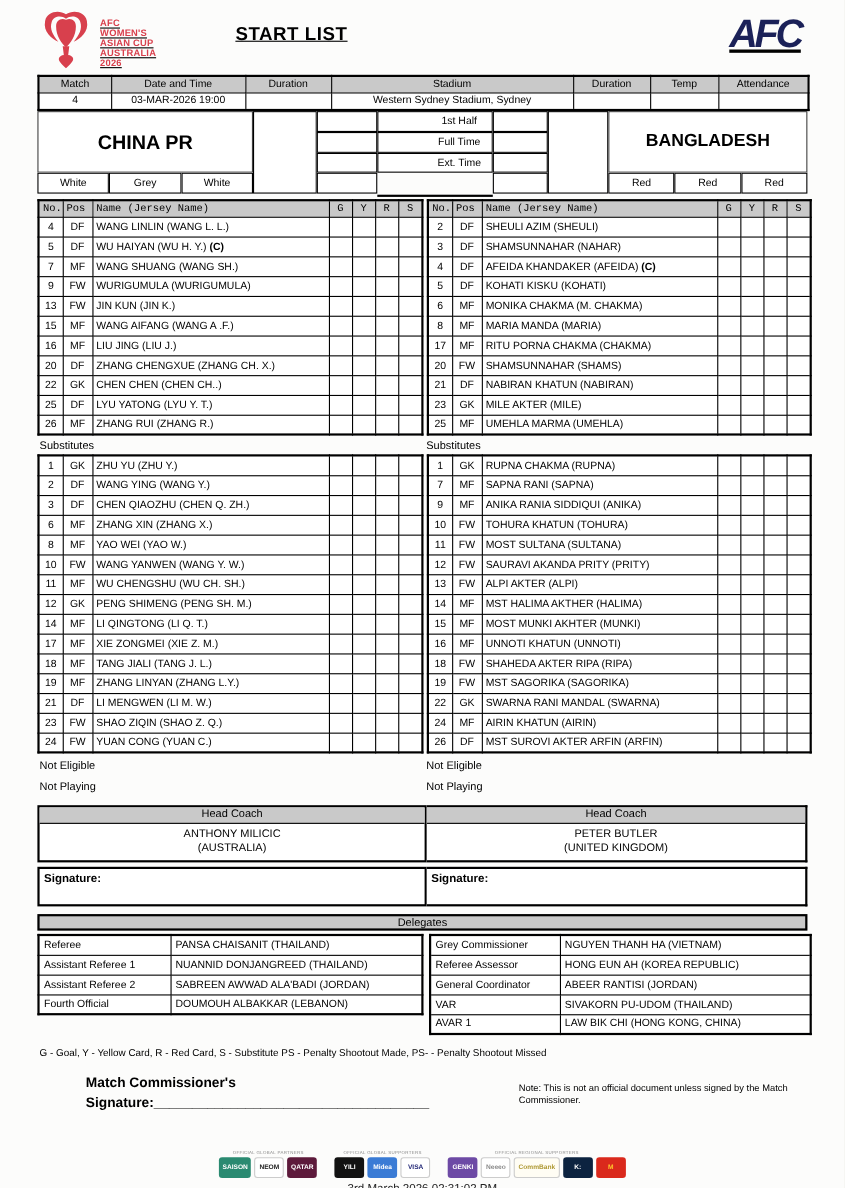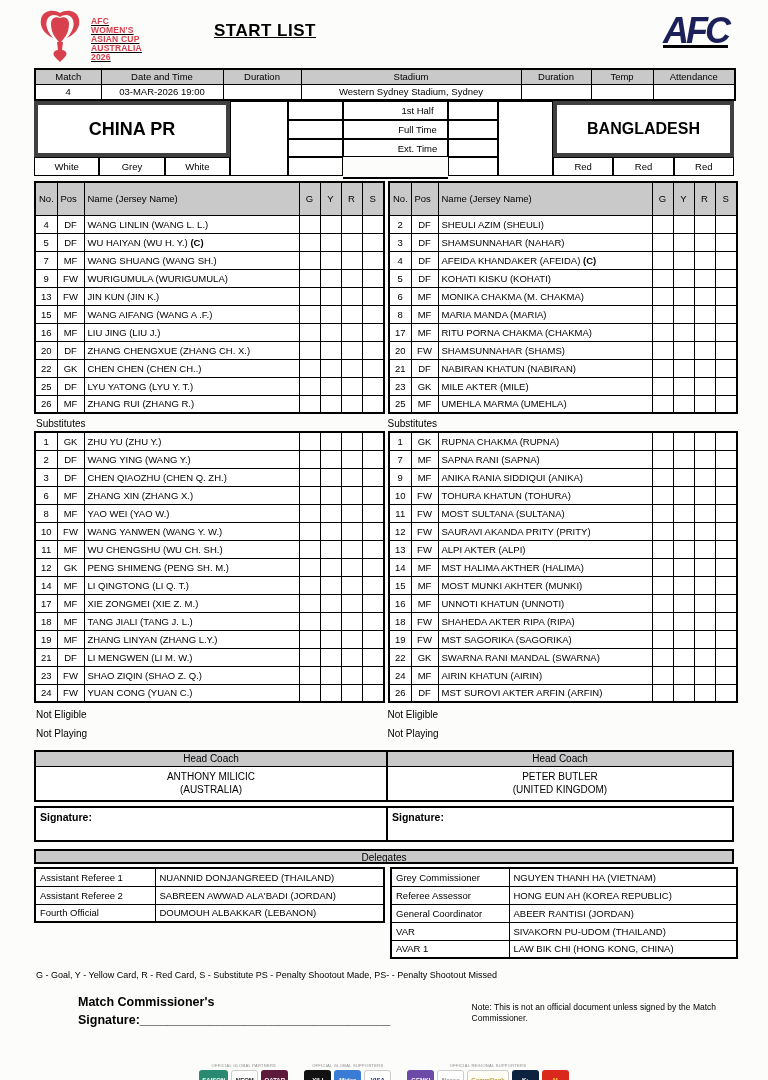--- a/index.html
+++ b/index.html
@@ -24,38 +24,38 @@
 
   
   table.match-info { width:700px; border:2px solid #000; font-size:9.5px; }
   table.match-info th { height:15px; text-align:center; }
   table.match-info td { height:16px; text-align:center; }
 
   
   .banner { display:grid; grid-template-columns:196px 58px 55px 105px 50px 55px 181px;
             grid-template-rows:repeat(4,18.75px); background:#fcfcfb; }
   .banner > div { background:#fff; }
-  .team-cell { border:4px solid #404040; display:flex; align-items:center; justify-content:center;
+  .team-cell { border:1px solid #404040; display:flex; align-items:center; justify-content:center;
                font-weight:bold; }
   .team-home { grid-area:1/1/4/2; font-size:18px; }
   .team-away { grid-area:1/7/4/8; font-size:16px; }
   .kit-row { display:grid; grid-template-columns:1fr 1fr 1fr; }
   .kit-home { grid-area:4/1/5/2; }
   .kit-away { grid-area:4/7/5/8; }
   .kit-cell { border:1px solid #000; text-align:center; font-size:9.5px; line-height:17px; background:#fff; }
   .gap-cell { border:1px solid #000; }
   .gap-left  { grid-area:1/2/5/3; }
   .gap-right { grid-area:1/6/5/7; }
   .score-box   { border:1px solid #000; }
   .score-label { border:1px solid #000; text-align:center; font-size:9.5px; line-height:17px;padding-left:44px; }
 
   
   .rosters { display:flex; gap:3px; margin-top:5px; }
   table.roster { border:2px solid #000; font-size:9.5px; }
-  table.roster th { height:33px; }
+  table.roster th { height:15px;font-family:Liberation Mono, monospace; }
   table.roster td { height:18px; }
   table.roster .c { text-align:center; }
   table.roster .n { padding-left:3px; text-align:left; }
   .half-row { display:flex; gap:3px; }
   .half { width:349px; }
   .subs-label { font-size:10px; padding:4px 0 2px 2px; }
   .flag-line { font-size:10px; padding:6px 0 0 2px; height:19px; }
 
   
   .coach-row { display:flex; margin-top:9px; }
@@ -771,20 +771,24 @@
 
     <div class="delegates-h graybar">Delegates</div>
     <div class="del-wrap">
       <table class="del left" id="del-left">
         <colgroup>
             <col style="width:120px">
             <col style="width:229px">
           </colgroup>
           <tbody>
             <tr>
+              <td>Referee</td>
+              <td>PANSA CHAISANIT (THAILAND)</td>
+            </tr>
+            <tr>
               <td>Assistant Referee 1</td>
               <td>NUANNID DONJANGREED (THAILAND)</td>
             </tr>
             <tr>
               <td>Assistant Referee 2</td>
               <td>SABREEN AWWAD ALA'BADI (JORDAN)</td>
             </tr>
             <tr>
               <td>Fourth Official</td>
               <td>DOUMOUH ALBAKKAR (LEBANON)</td>

